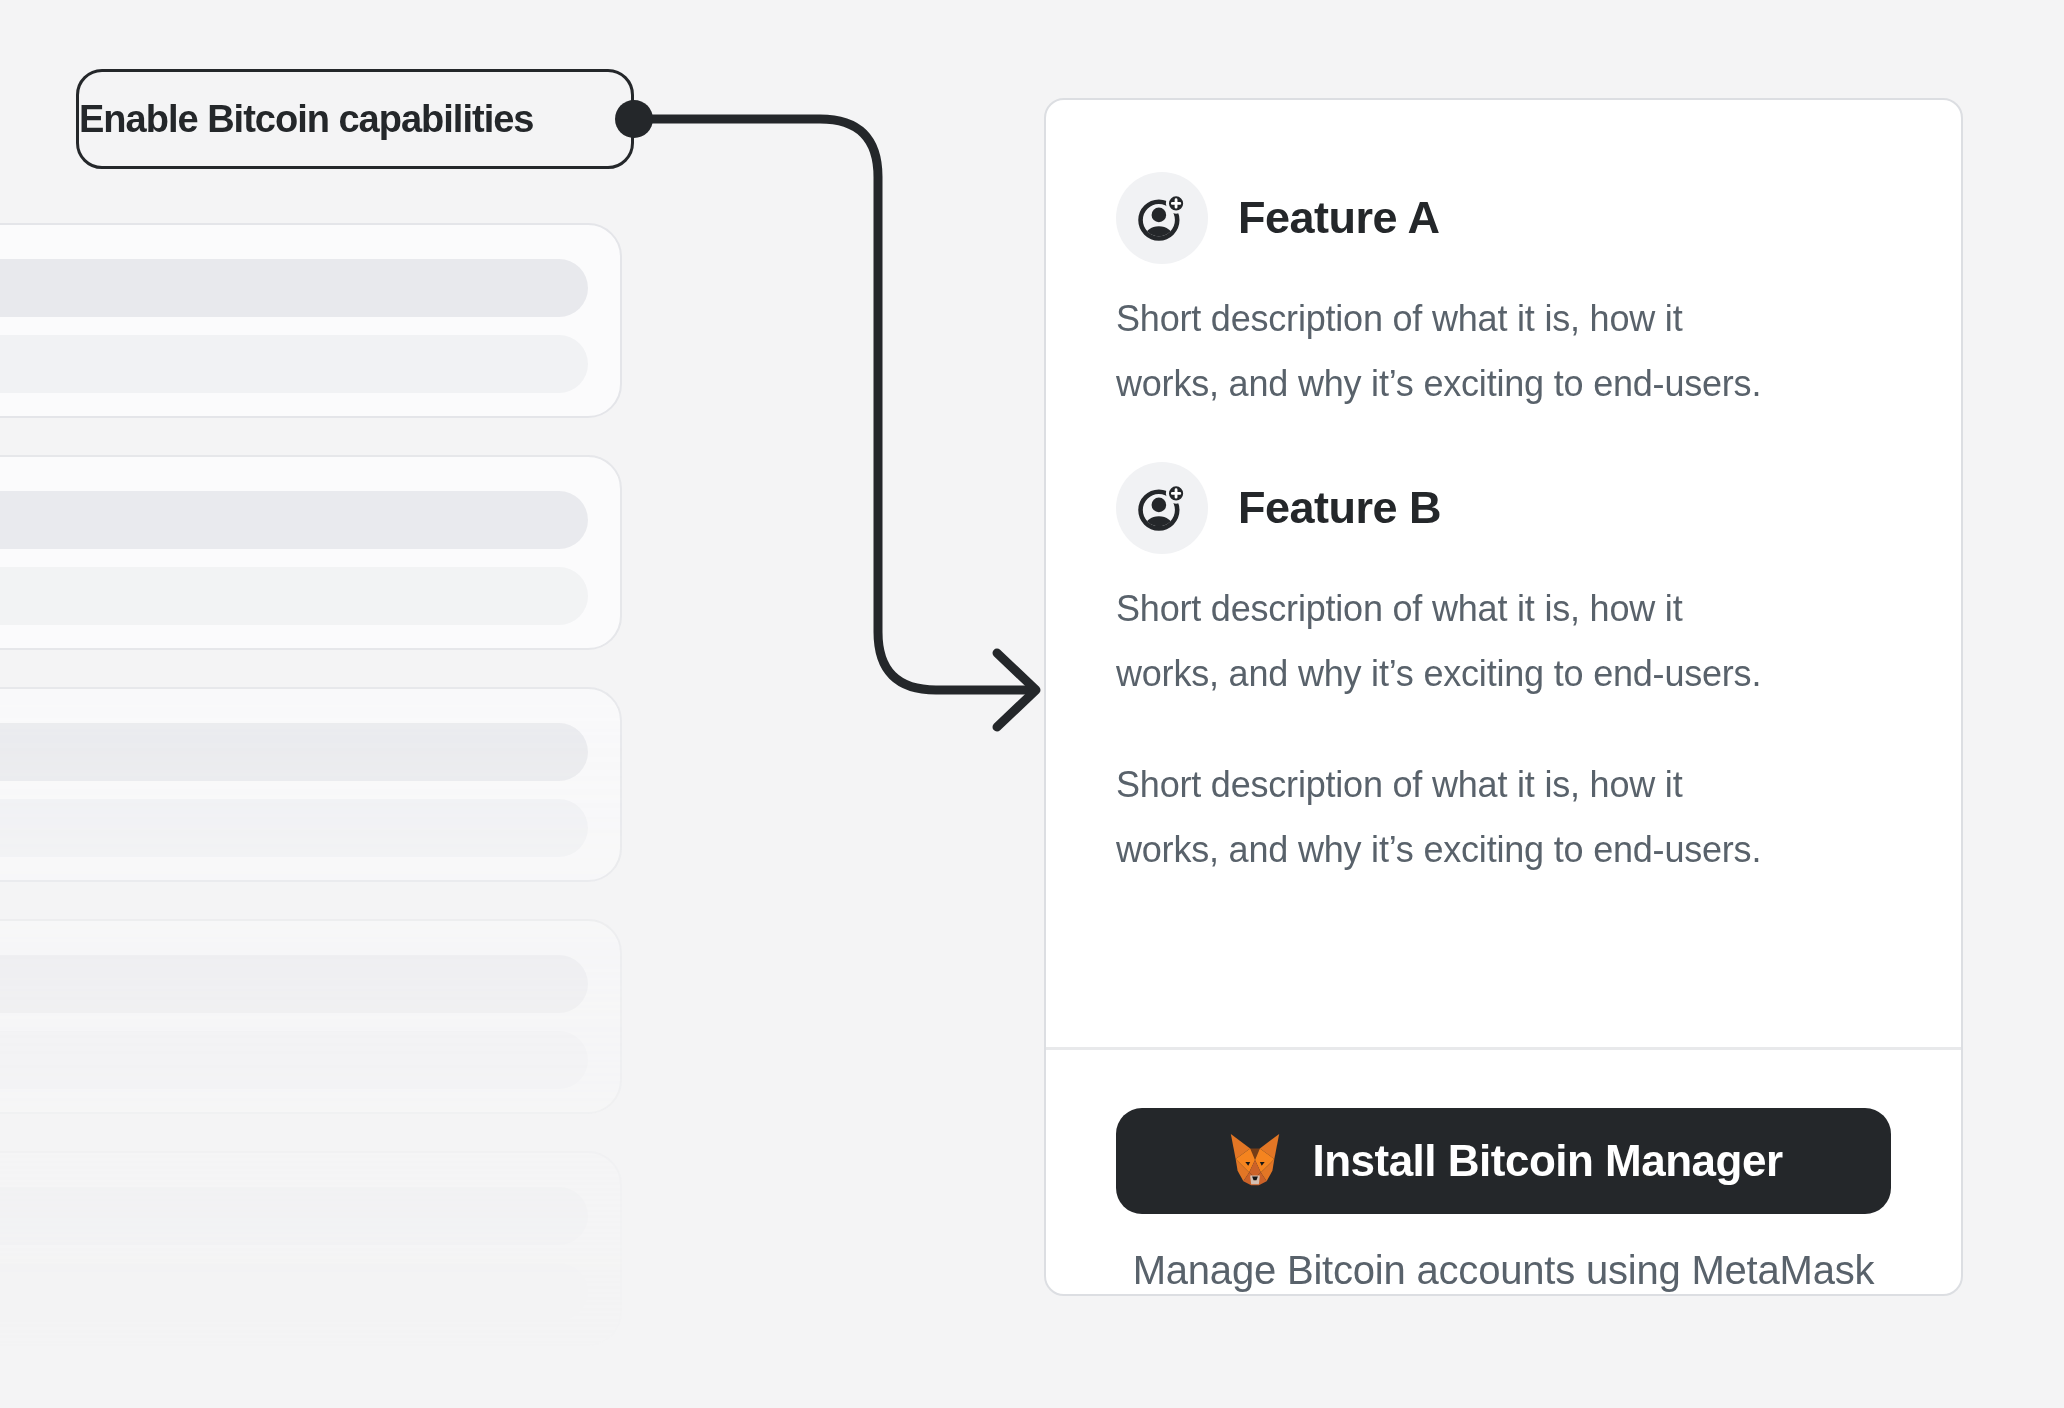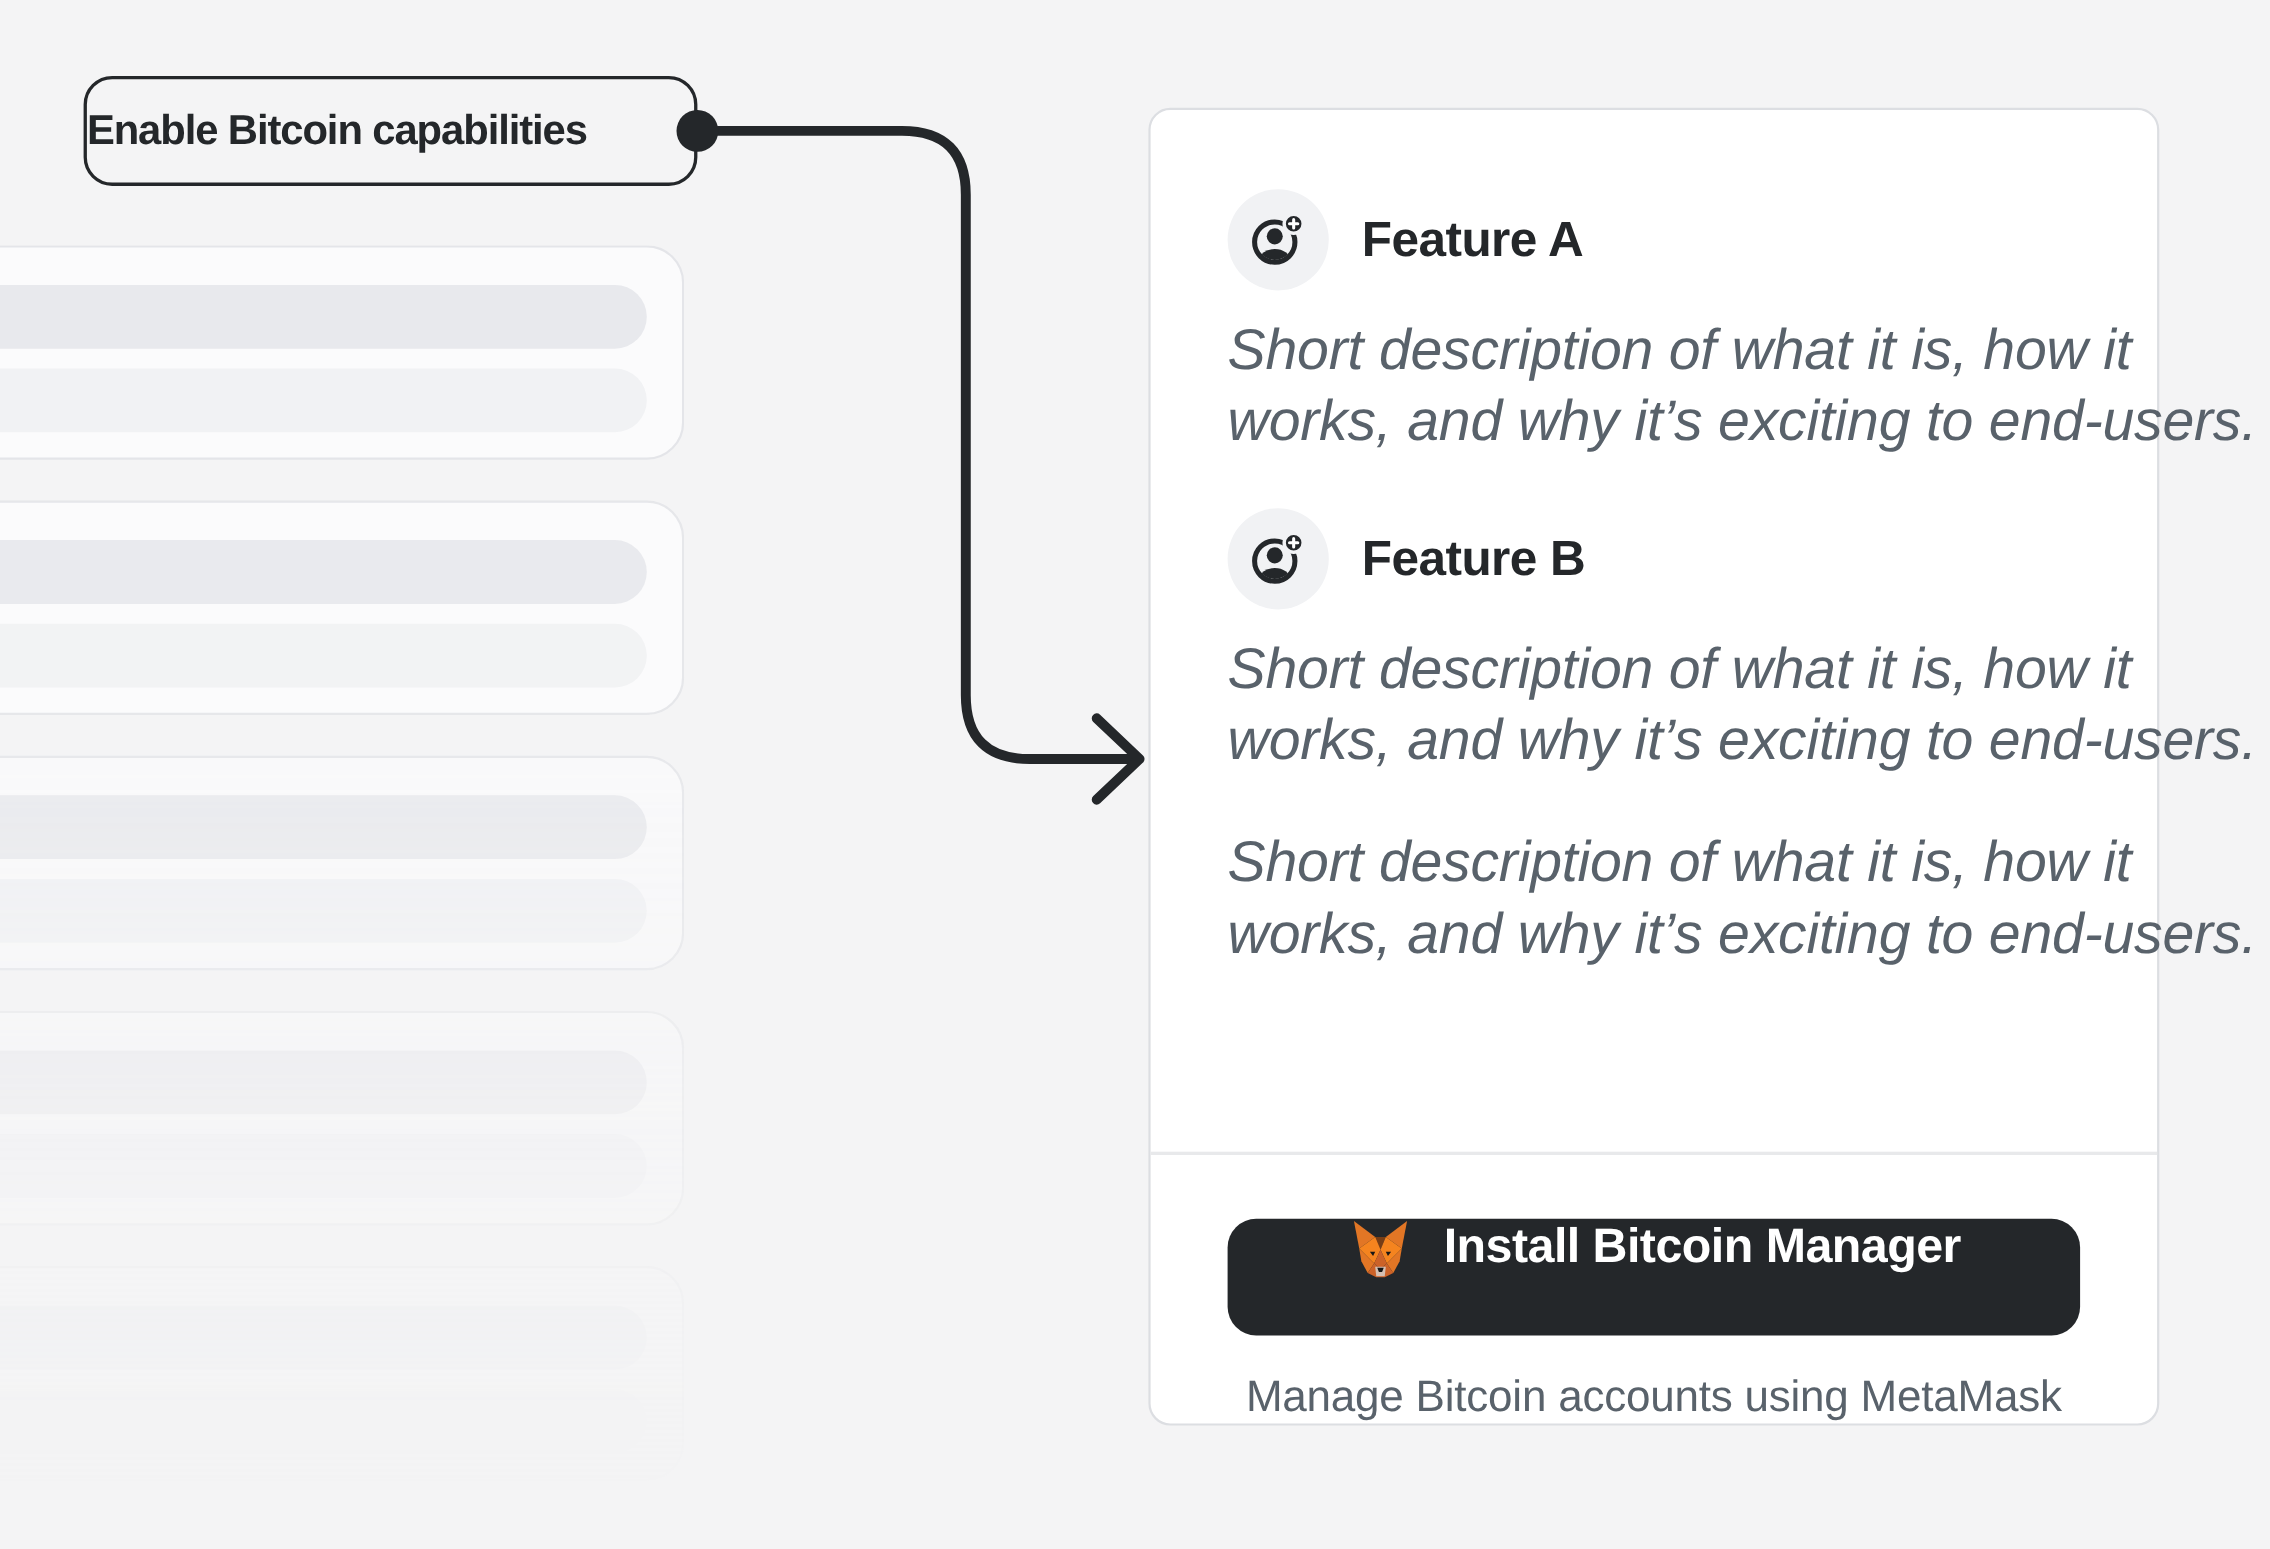--- a/index.html
+++ b/index.html
@@ -64,32 +64,32 @@
   .features{padding:72px 70px 0 70px;}
   .feature-header{display:flex; align-items:center; gap:30px;}
   .icon-wrap{
     width:92px; height:92px; border-radius:50%;
     background:var(--circle-bg);
     display:flex; align-items:center; justify-content:center; flex:0 0 auto;
   }
   .feature-title{font-size:45px; font-weight:700; color:var(--ink); letter-spacing:-0.5px;}
   .feature-desc{margin:22px 0 46px 0;}
   .feature-desc .line{
-    font-size:52px; line-height:65px; color:var(--muted);
-    letter-spacing:-0.2px; white-space:nowrap;font-style:italic;
+    font-size:36px; line-height:65px; color:var(--muted);
+    letter-spacing:-0.2px; white-space:nowrap;
   }
   .card-footer{
     margin-top:auto;
     border-top:3px solid var(--divider);
     padding:58px 70px 0 70px;
   }
   .install-btn{
     width:100%; height:106px; border:none; cursor:pointer;
     background:var(--btn-bg); border-radius:26px;
-    display:flex; justify-content:center; gap:26px;
+    display:flex; align-items:center; justify-content:center; gap:26px;
     font-family:inherit;
   }
   .install-btn .btn-label{
     font-size:44px; font-weight:700; color:var(--btn-text); letter-spacing:-0.5px;
   }
   .btn-caption{
     margin-top:32px; text-align:center;
     font-size:40px; line-height:48px; color:var(--muted); letter-spacing:-0.2px;
   }
 </style>

